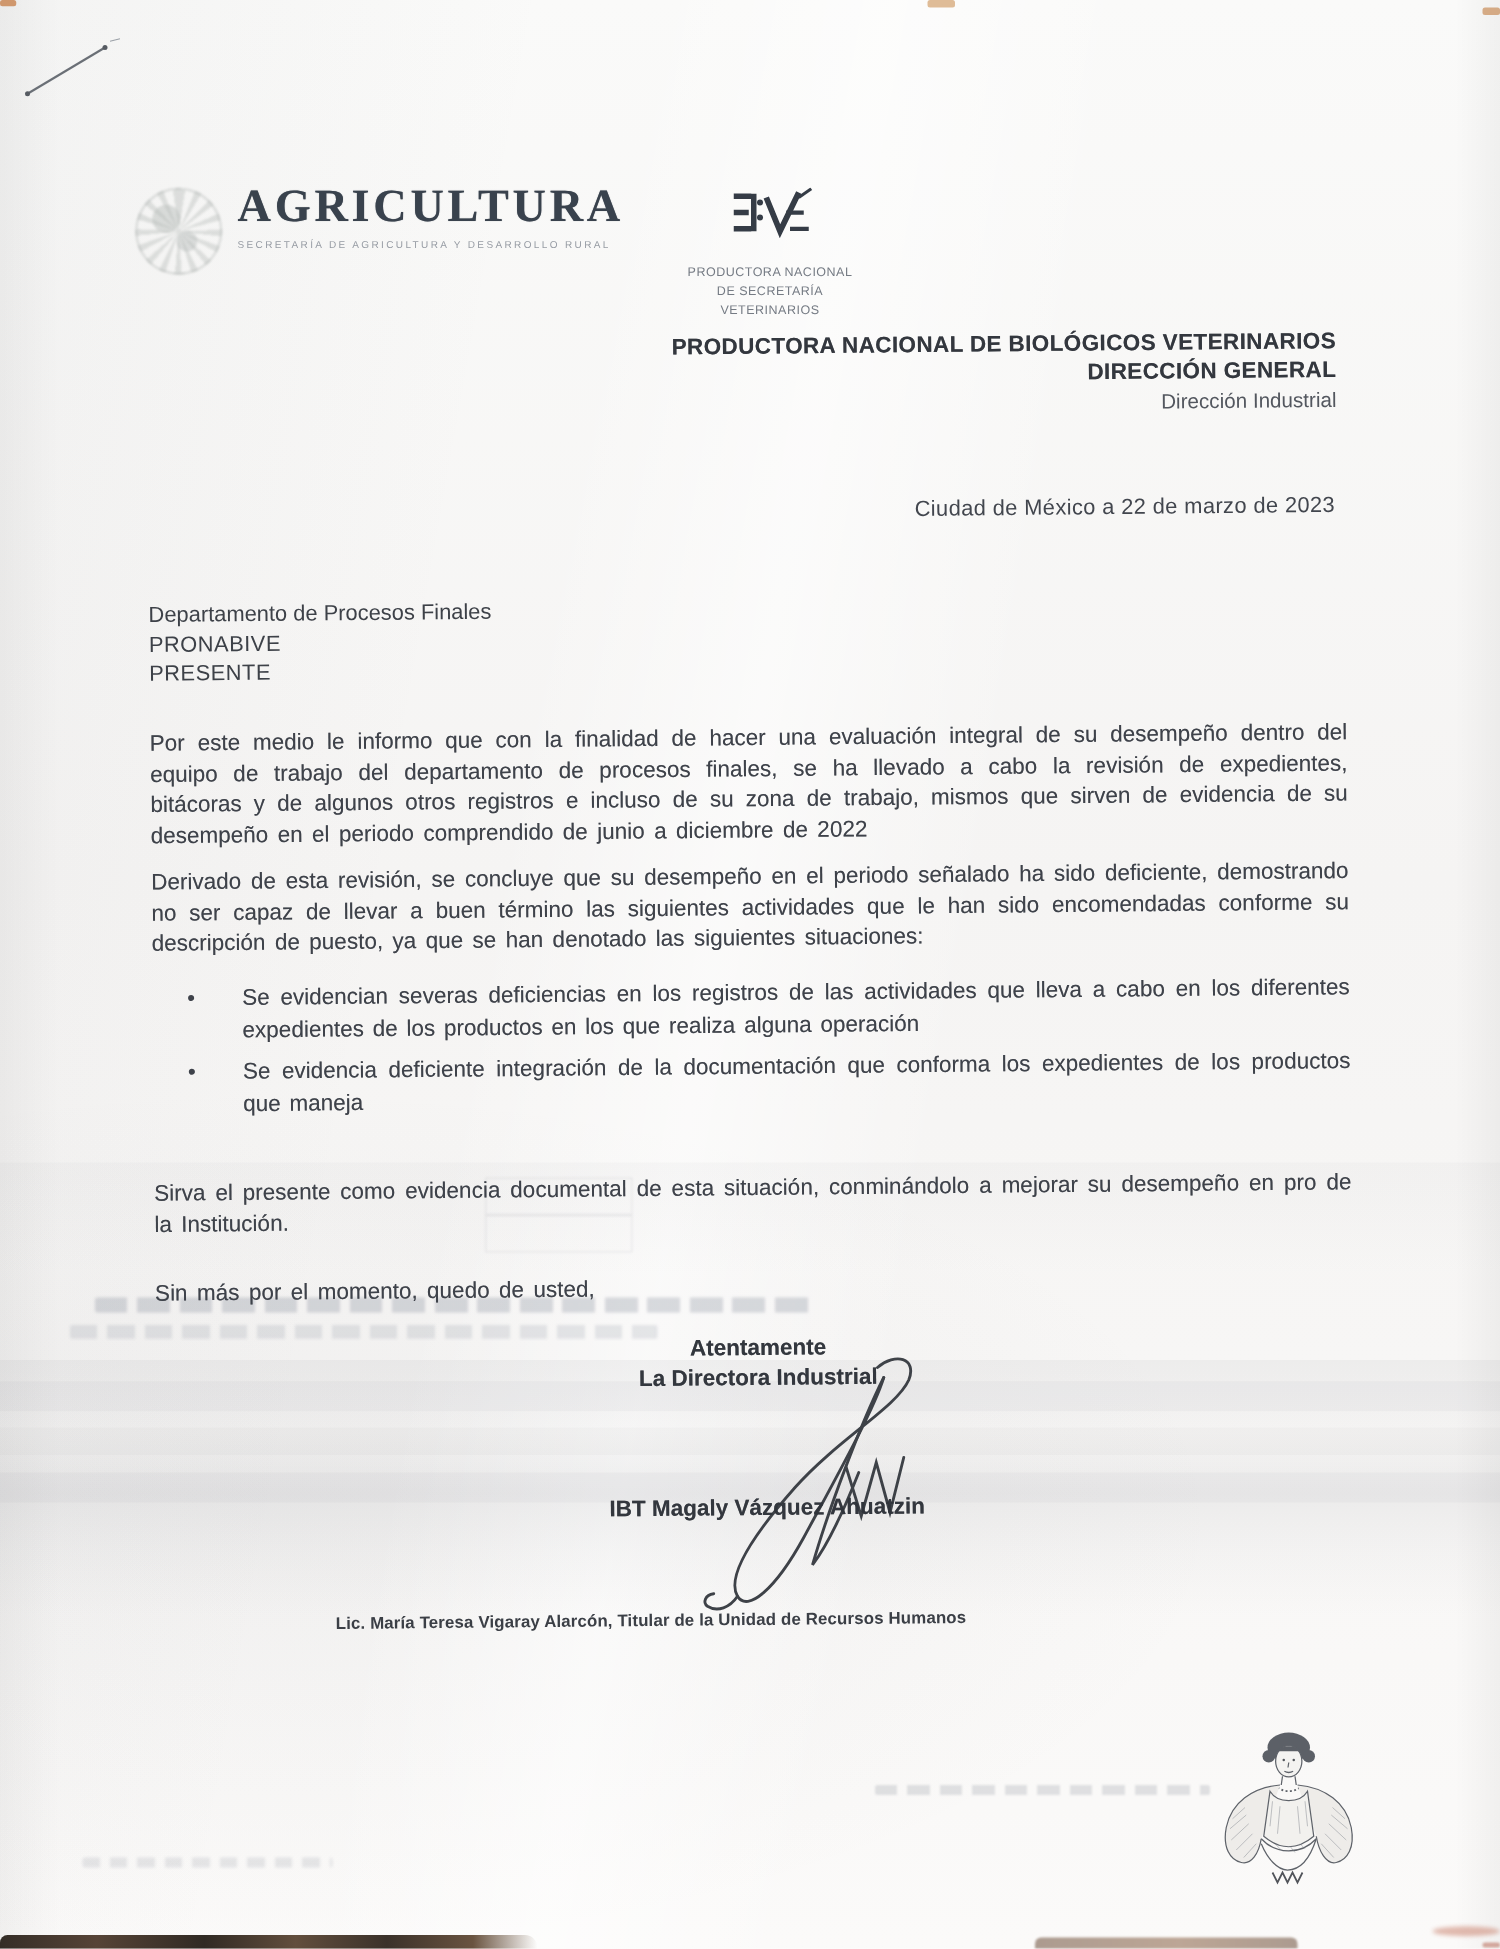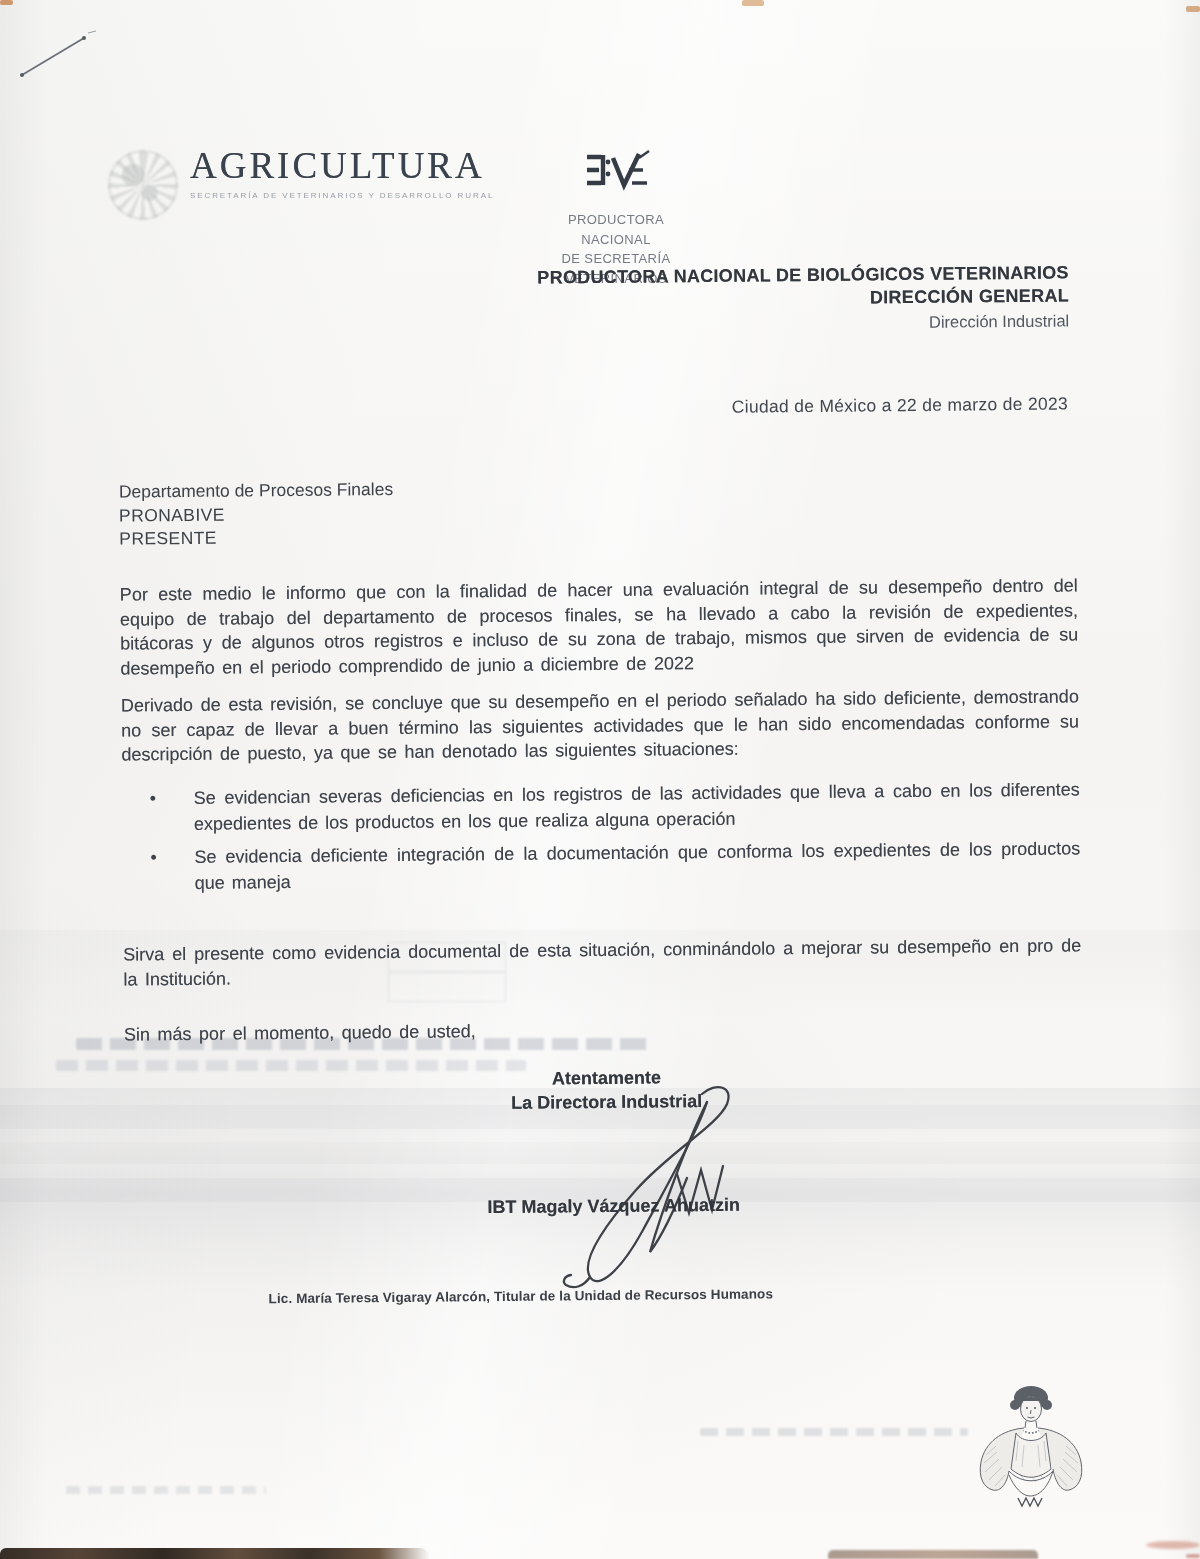--- a/index.html
+++ b/index.html
@@ -41,24 +41,24 @@
   
   .logo-row{position:absolute;left:0;top:0;width:100%;z-index:2;}
   .agri-logo{position:absolute;left:108px;top:146px;display:flex;align-items:flex-start;}
   .agri-emblem{width:66px;height:66px;border-radius:50%;margin-top:4px;opacity:.55;filter:blur(.8px);
     background:
       radial-gradient(circle at 35% 35%, rgba(130,140,135,.45) 0 18%, transparent 19%),
       radial-gradient(circle at 60% 62%, rgba(120,130,128,.4) 0 14%, transparent 15%),
       repeating-conic-gradient(rgba(115,125,120,.35) 0 9deg, rgba(255,255,255,0) 9deg 22deg);
     border:2px solid rgba(120,130,125,.35);}
   .agri-text{margin-left:12px;}
-  .agri-title{font-family:"Liberation Serif", serif;font-weight:400;font-size:37px;letter-spacing:3px;color:#39424d;line-height:1.1;text-shadow:0 0 .6px rgba(57,66,77,.7);}
+  .agri-title{font-family:"Liberation Serif", serif;font-weight:700;font-size:37px;letter-spacing:3px;color:#39424d;line-height:1.1;text-shadow:0 0 .6px rgba(57,66,77,.7);}
   .agri-sub{font-size:8px;letter-spacing:1.9px;color:#979ca4;margin-top:4px;filter:blur(.45px);white-space:nowrap;}
   .bve-logo{position:absolute;left:546px;top:150px;width:140px;text-align:center;}
-  .bve-caption{font-size:13px;letter-spacing:.4px;color:#757b84;line-height:1.5;filter:blur(.3px);}
+  .bve-caption{font-size:10px;letter-spacing:.4px;color:#757b84;line-height:1.5;filter:blur(.3px);}
 
   
   .org-header{position:absolute;right:126px;top:266px;text-align:right;line-height:23px;}
   .org-line{font-weight:700;font-size:18px;color:#33373e;letter-spacing:.3px;text-shadow:0 0 .5px rgba(51,55,62,.6);}
   .org-dept{font-size:16.5px;color:#53575f;font-weight:400;margin-top:2px;}
 
   .dateline{position:absolute;right:128px;top:398px;font-size:17.5px;color:#42464e;letter-spacing:.3px;}
 
   .recipient{position:absolute;left:122px;top:476px;font-size:17.5px;line-height:23.5px;color:#3d4148;}
   .recipient .caps{letter-spacing:.4px;}
@@ -118,21 +118,21 @@
   <circle cx="14" cy="53" r="2" fill="#565b62"></circle>
   <circle cx="76" cy="16" r="2" fill="#565b62"></circle>
   <line x1="80" y1="11" x2="88" y2="9" stroke="#9aa0a7" stroke-width="1"></line>
 </svg>
 
 <div class="logo-row">
   <div class="agri-logo">
     <div class="agri-emblem"></div>
     <div class="agri-text">
       <div class="agri-title">AGRICULTURA</div>
-      <div class="agri-sub">SECRETARÍA DE VETERINARIOS Y DESARROLLO RURAL</div>
+      <div class="agri-sub">SECRETARÍA DE AGRICULTURA Y DESARROLLO RURAL</div>
     </div>
   </div>
   <div class="bve-logo">
     <svg width="78" height="56" viewBox="0 0 78 56" style="filter:blur(.2px);">
       <g stroke="#353c46" stroke-width="4.4" fill="none">
         <path d="M10 7 H24 M10 20 H22 M10 33 H24 M26 5 V35"></path>
       </g>
       <circle cx="31" cy="12" r="2.4" fill="#353c46"></circle>
       <circle cx="31" cy="24" r="2.4" fill="#353c46"></circle>
       <g stroke="#353c46" stroke-width="4.6" fill="none">

